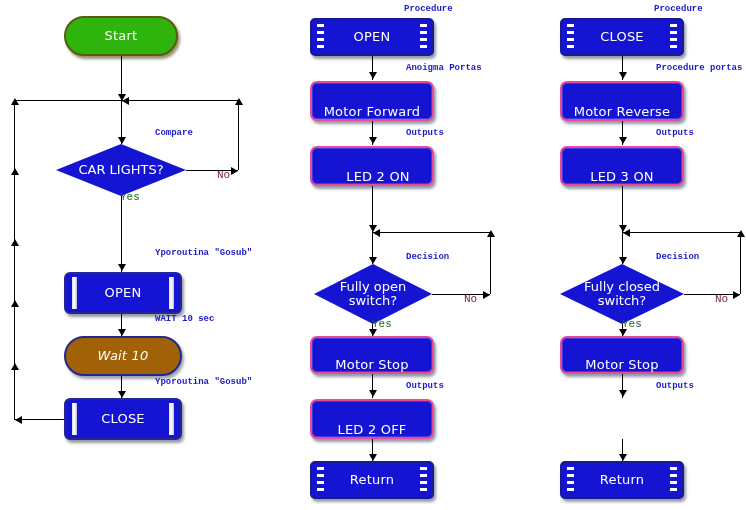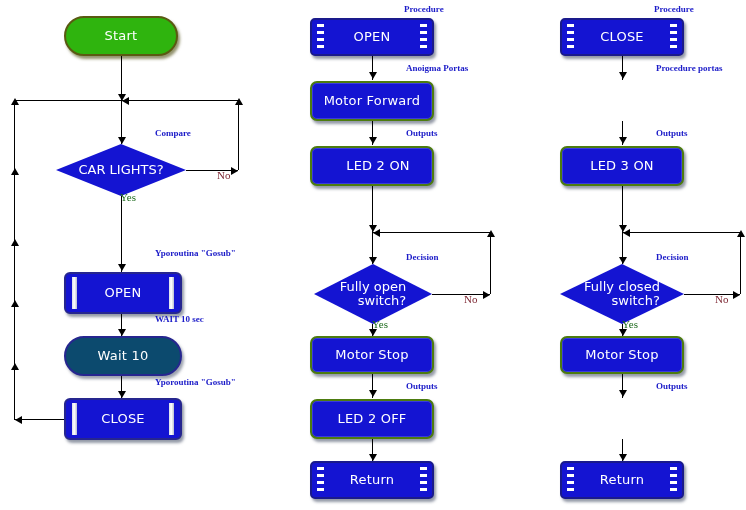--- a/index.html
+++ b/index.html
@@ -6,27 +6,27 @@
   body{width:746px;height:510px;overflow:hidden;
        font-family:"DejaVu Sans","Liberation Sans",sans-serif;}
   #canvas{position:relative;width:746px;height:510px;background:#ffffff;overflow:hidden;}
 
   
   .node{position:absolute;box-sizing:border-box;display:flex;align-items:center;
         justify-content:center;text-align:center;color:#ffffff;
         font-size:13px;letter-spacing:.2px;line-height:1.05;}
 
   
-  .proc{background:#1414d2;border:2px solid #4d7c0f;border-radius:7px;
-        box-shadow:2px 3px 3px rgba(90,100,120,.65), inset 0 0 0 1px #3a3ae0;}
+  .proc{background:#1414d2;border:2px solid #ec4899;border-radius:7px;
+        box-shadow:2px 3px 3px rgba(90,100,120,.65), inset 0 0 0 1px #3a3ae0;align-items:flex-end;}
   .proc .txt{position:relative;z-index:3;}
 
   
-  .stadium{background:#0c4a6e;border:2px solid #26268f;border-radius:22px;
-           box-shadow:2px 3px 3px rgba(90,100,120,.6);}
+  .stadium{background:#a16207;border:2px solid #26268f;border-radius:22px;
+           box-shadow:2px 3px 3px rgba(90,100,120,.6);font-style:italic;}
   .startnode{background:#2fb40e;border:2px solid #5a5a12;border-radius:20px;
              box-shadow:2px 3px 3px rgba(110,110,60,.75);}
 
   
   .sub{background:#1414d2;border:2px solid #26268f;border-radius:6px;
        box-shadow:2px 3px 3px rgba(90,100,120,.65);}
   .sub::before,.sub::after{content:"";position:absolute;top:3px;bottom:3px;width:5px;
        background:linear-gradient(90deg,#d8dce8,#ffffff 45%,#b8bed0);z-index:2;}
   .sub::before{left:6px;} .sub::after{right:6px;}
 
@@ -38,34 +38,34 @@
        z-index:2;}
   .filmbox::before{left:5px;} .filmbox::after{right:5px;}
 
   
   .diamond{position:absolute;}
   .diamond .dshape{position:absolute;inset:0;background:#1414d2;
         clip-path:polygon(50% 0,100% 50%,50% 100%,0 50%);
         filter:drop-shadow(2px 3px 2px rgba(90,100,120,.6));}
   .diamond .dtxt{position:absolute;inset:0;display:flex;align-items:center;
         justify-content:center;color:#fff;font-size:13px;line-height:1.05;
-        text-align:right;z-index:2;}
+        text-align:center;z-index:2;}
 
   
   .ln{position:absolute;background:#000;}
   .vline{width:1px;}
   .hline{height:1px;}
   .arw{position:absolute;width:0;height:0;}
   .arw-down{border-left:4px solid transparent;border-right:4px solid transparent;border-top:7px solid #000;}
   .arw-up{border-left:4px solid transparent;border-right:4px solid transparent;border-bottom:7px solid #000;}
   .arw-left{border-top:4px solid transparent;border-bottom:4px solid transparent;border-right:7px solid #000;}
   .arw-right{border-top:4px solid transparent;border-bottom:4px solid transparent;border-left:7px solid #000;}
 
   
-  .lbl{position:absolute;font-size:9px;white-space:nowrap;font-family:Liberation Serif, serif;padding-left:28px;}
+  .lbl{position:absolute;font-size:9px;white-space:nowrap;font-family:Liberation Mono, monospace;padding-left:28px;}
   .lbl-blue{color:#1b1bc8;font-weight:bold;}
   .lbl-yes{color:#1d6b1d;font-size:11px;}
   .lbl-no{color:#7b2430;font-size:11px;}
 </style>
 </head>
 <body>
 
 <div id="canvas">
 
   <div class="node startnode" style="left:64px;top:16px;width:114px;height:40px;">
@@ -201,20 +201,23 @@
   <div class="lbl lbl-blue" style="left:626px;top:4px;">Procedure</div>
 
   <div class="node filmbox" style="left:560px;top:18px;width:124px;height:38px;">
     <span class="txt">CLOSE</span>
   </div>
 
   <div class="ln vline" style="left:622px;top:56px;width:1px;height:24px;"></div>
   <div class="arw arw-down" style="left:619px;top:72px;"></div>
   <div class="lbl lbl-blue" style="left:628px;top:63px;">Procedure portas</div>
 
+  <div class="node proc" style="left:560px;top:81px;width:124px;height:40px;">
+    <span class="txt">Motor Reverse</span>
+  </div>
 
   <div class="ln vline" style="left:622px;top:121px;width:1px;height:24px;"></div>
   <div class="arw arw-down" style="left:619px;top:137px;"></div>
   <div class="lbl lbl-blue" style="left:628px;top:128px;">Outputs</div>
 
   <div class="node proc" style="left:560px;top:146px;width:124px;height:40px;">
     <span class="txt">LED 3 ON</span>
   </div>
 
   <div class="ln vline" style="left:622px;top:186px;width:1px;height:46px;"></div>

